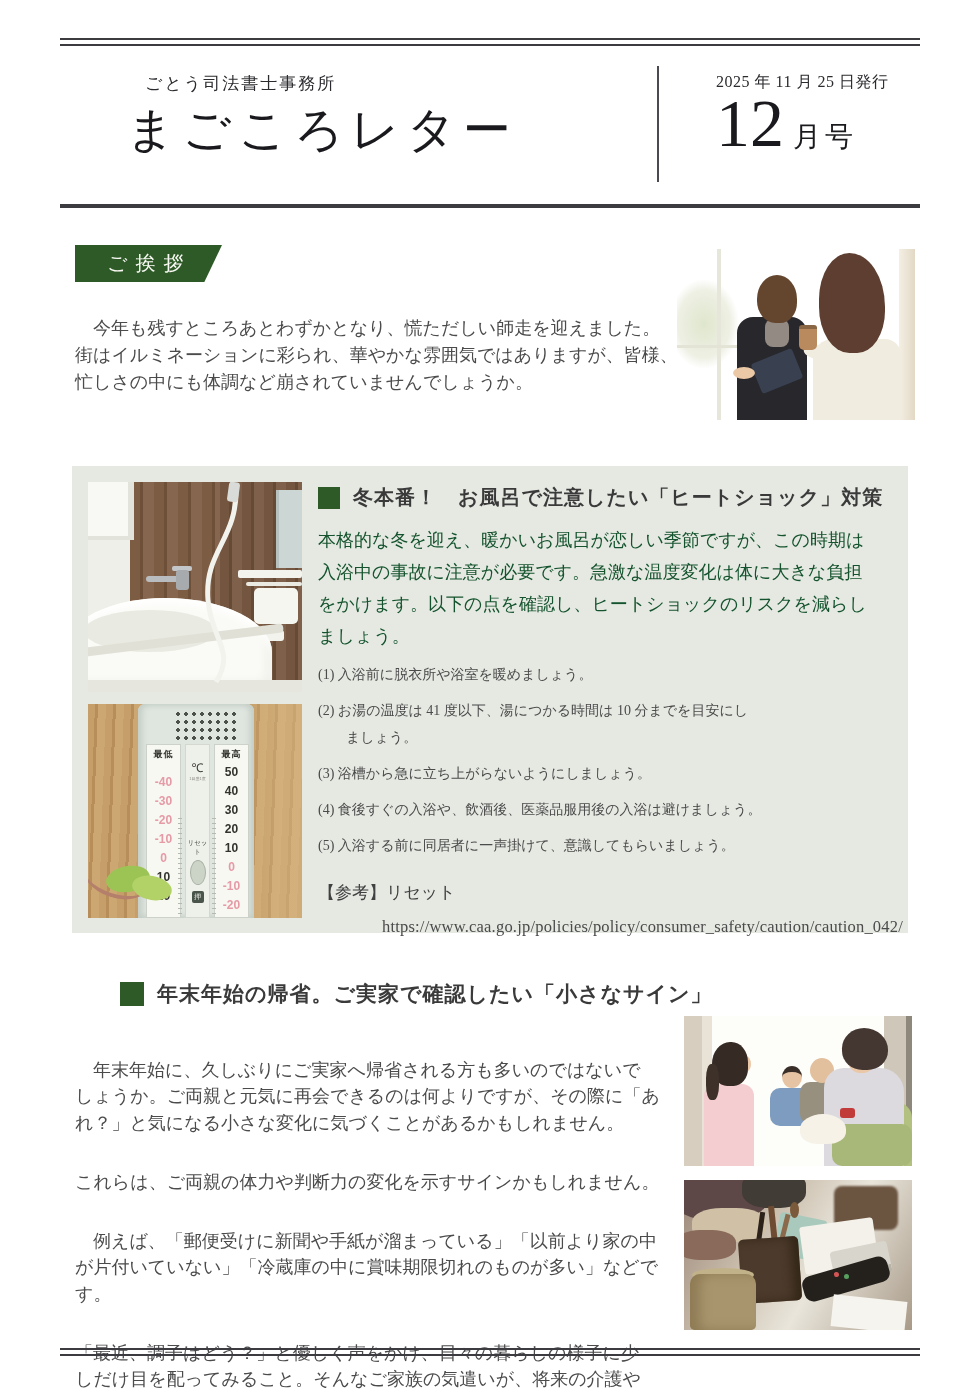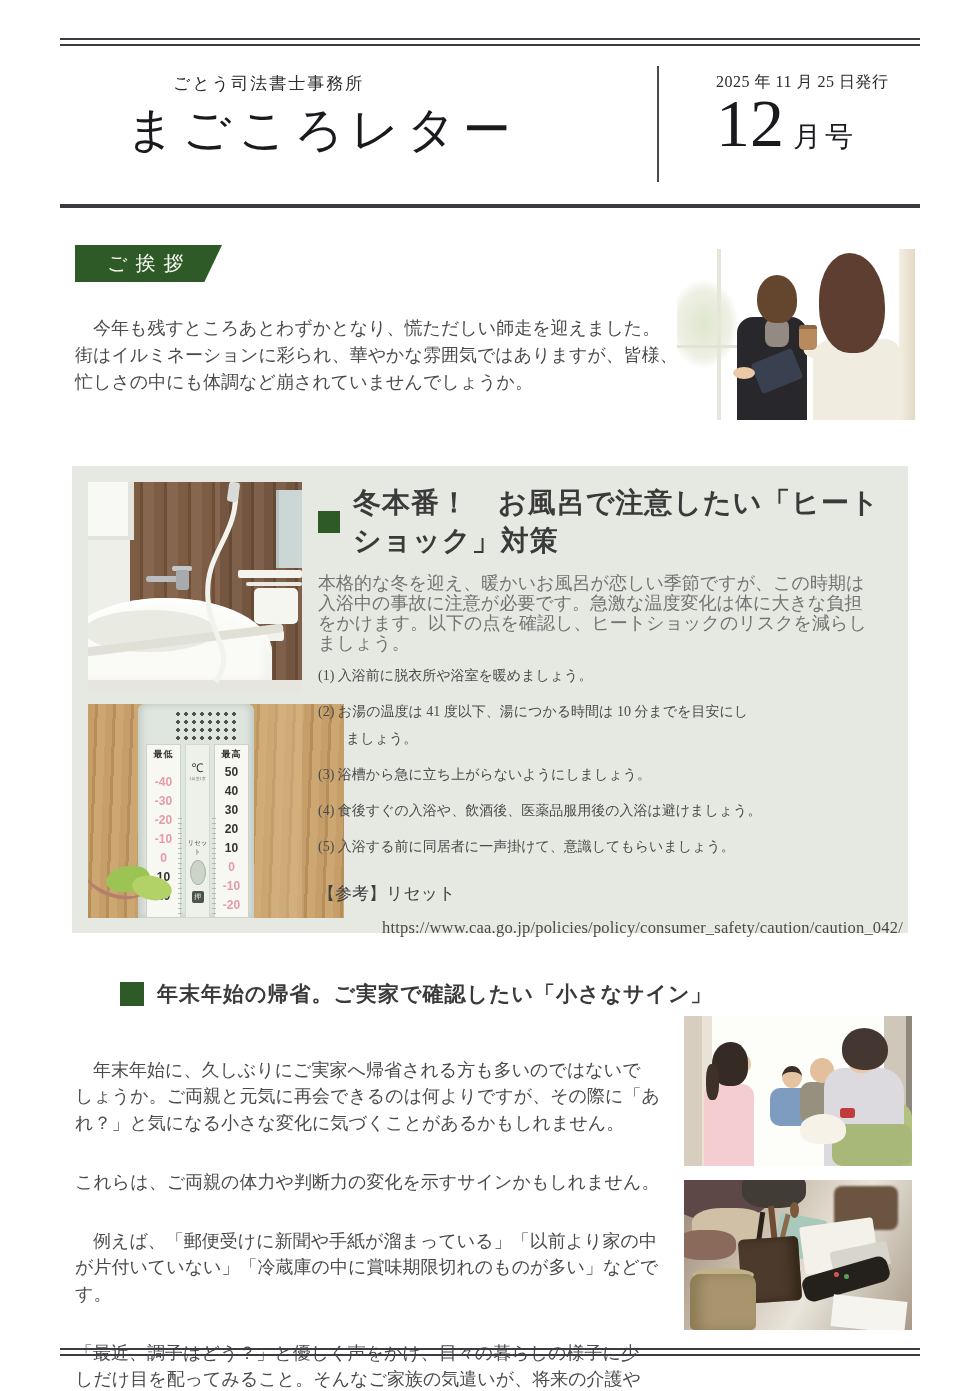--- a/index.html
+++ b/index.html
@@ -8,43 +8,43 @@
   .page { position:relative; width:980px; height:1391px; background:#fff; overflow:hidden; }
 
   
   .rule-double { position:absolute; left:60px; width:860px; height:8px;
     border-top:2.5px solid #3b3b40; border-bottom:2.5px solid #3b3b40; }
   .rule-double.top { top:38px; }
   .rule-double.bottom { top:1348px; }
   .rule-single { position:absolute; left:60px; top:204px; width:860px; height:3.5px; background:#3b3b40; }
 
   
-  .office-name { position:absolute; left:145px; top:72px; font-size:17px; letter-spacing:2px; color:#2b2b2f;margin-left:28px; }
+  .office-name { position:absolute; left:145px; top:72px; font-size:17px; letter-spacing:2px; color:#2b2b2f; }
   .news-title  { position:absolute; left:126px; top:98px; font-size:48px; letter-spacing:7px; color:#1a1a1e; font-weight:400; }
   .mast-divider{ position:absolute; left:657px; top:66px; width:1.5px; height:116px; background:#4a4a50; }
   .issue-date  { position:absolute; left:716px; top:72px; font-size:16px; letter-spacing:0.5px; color:#2b2b2f; }
   .issue-line  { position:absolute; left:716px; top:88px; }
   .issue-num   { font-size:68px; line-height:1.05; color:#1a1a1e; }
   .issue-suffix{ font-size:28px; color:#1a1a1e; margin-left:9px; letter-spacing:4px; }
 
   
   .greet-banner { position:absolute; left:75px; top:245px; width:147px; height:37px; background:#2e5a28;
     clip-path:polygon(0 0,100% 0,88% 100%,0 100%); display:flex; align-items:center; }
   .greet-banner span { color:#fafaf5; font-size:20px; letter-spacing:8px; padding-left:32px; }
   .greet-text { position:absolute; left:75px; top:288px; width:625px; font-size:18px; line-height:27px;
     color:#4b4b4b; white-space:pre-line; }
   .greet-text p + p { margin-top:9px; }
 
   
   .box1 { position:absolute; left:72px; top:466px; width:836px; height:467px; background:#e5e9e2; }
   .box1-content { position:absolute; left:246px; top:18px; width:585px; }
   .sec-title { display:flex; align-items:center; gap:13px; color:#3a3a3a; }
   .sec-title .sq { width:22px; height:22px; background:#2e5a28; flex:0 0 auto; }
-  .sec-title .t { font-size:28px; letter-spacing:1px; }
-  .intro { margin-top:13px; font-size:18px; line-height:20px; color:#737373; white-space:pre-line; }
+  .sec-title .t { font-size:20px; letter-spacing:1px; }
+  .intro { margin-top:13px; font-size:18px; line-height:32px; color:#14532d; white-space:pre-line; }
   .points { list-style:none; margin-top:9px; }
   .points li { font-size:14px; line-height:27px; color:#4b4b4b; margin-top:9px; white-space:pre-line; }
   .ref { margin-top:22px; font-size:17px; color:#414141; }
   .ref-url { margin-top:13px; font-size:16.5px; color:#4b4b4b; letter-spacing:0.2px;text-align:right; }
 
   
   .sec2-title { position:absolute; left:72px; top:980px;margin-left:48px; }
   .sec2-title .sq { width:24px; height:24px; }
   .sec2-title .t { font-size:21px; }
   .art2-text { position:absolute; left:75px; top:1030px; width:625px; font-size:18px; line-height:26.5px;
@@ -90,21 +90,21 @@
   .pb-tub   { left:-22px; top:116px; width:206px; height:104px; background:#fafaf6; border-radius:48% 52% 8px 8px; box-shadow:inset 0 6px 10px #ffffff, inset 0 -14px 14px #dcdcd2; }
   .pb-tub-in{ left:-4px; top:128px; width:132px; height:42px; background:#e9eae1; border-radius:50%; }
   .pb-rim   { left:-12px; top:154px; width:208px; height:9px; background:#e0e0d7; transform:rotate(-7deg); border-radius:4px; }
   .pb-floor { left:0; top:198px; width:214px; height:12px; background:#e6e6df; }
   .pb-spout { left:58px; top:94px; width:36px; height:6px; background:#b9bdbf; border-radius:3px; }
   .pb-mixer { left:88px; top:88px; width:13px; height:20px; background:#a7abad; border-radius:3px; }
   .pb-handle{ left:84px; top:84px; width:20px; height:5px; background:#c3c7c9; border-radius:2px; }
   .pb-hose  { left:0; top:0; width:214px; height:210px; }
 
   
-  .photo-thermo { left:88px; top:704px; width:256px; height:214px;
+  .photo-thermo { left:88px; top:704px; width:214px; height:214px;
     background:repeating-linear-gradient(92deg,#c59e69 0 7px,#b78e5a 7px 10px,#cda772 10px 18px); }
   .pt-glow { left:150px; top:0; width:64px; height:214px; background:linear-gradient(90deg,transparent,#d9b985 70%); opacity:.5; }
   .pt-body { left:50px; top:0; width:116px; height:214px; background:#dfe5df; border-radius:7px 7px 0 0;
     box-shadow:inset 4px 0 6px #c3cdc6, inset -4px 0 6px #c3cdc6; }
   .pt-holes { left:86px; top:6px; width:66px; height:34px;
     background:radial-gradient(#4c514a 1.6px, transparent 1.9px); background-size:8px 8px; }
   .pt-col { position:absolute; top:40px; height:174px; background:#f8f8f2; border:1px solid #ccd2c9; }
   .pt-col.min { left:58px; width:35px; }
   .pt-col.max { left:126px; width:35px; }
   .pt-col.mid { left:97px; top:40px; height:174px; width:25px; background:#eef1ea; border:1px solid #d4d9d0; position:absolute; }

